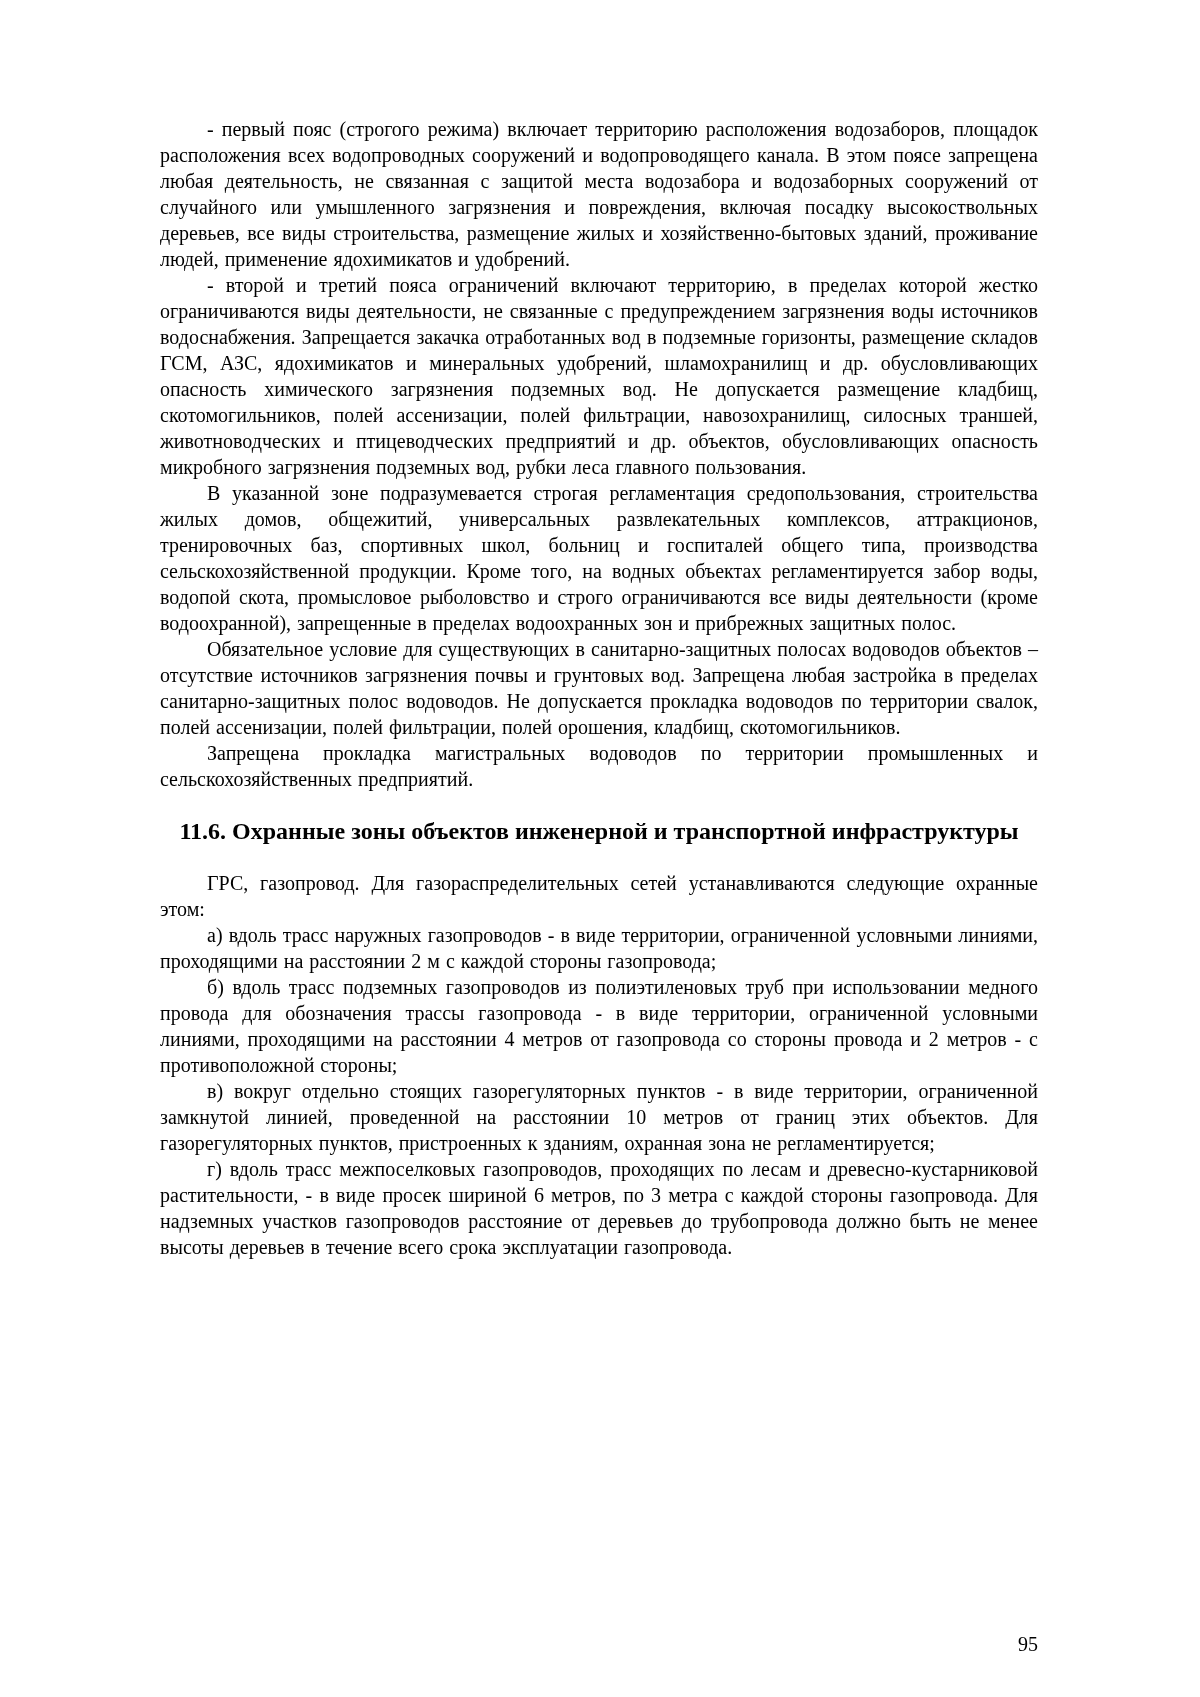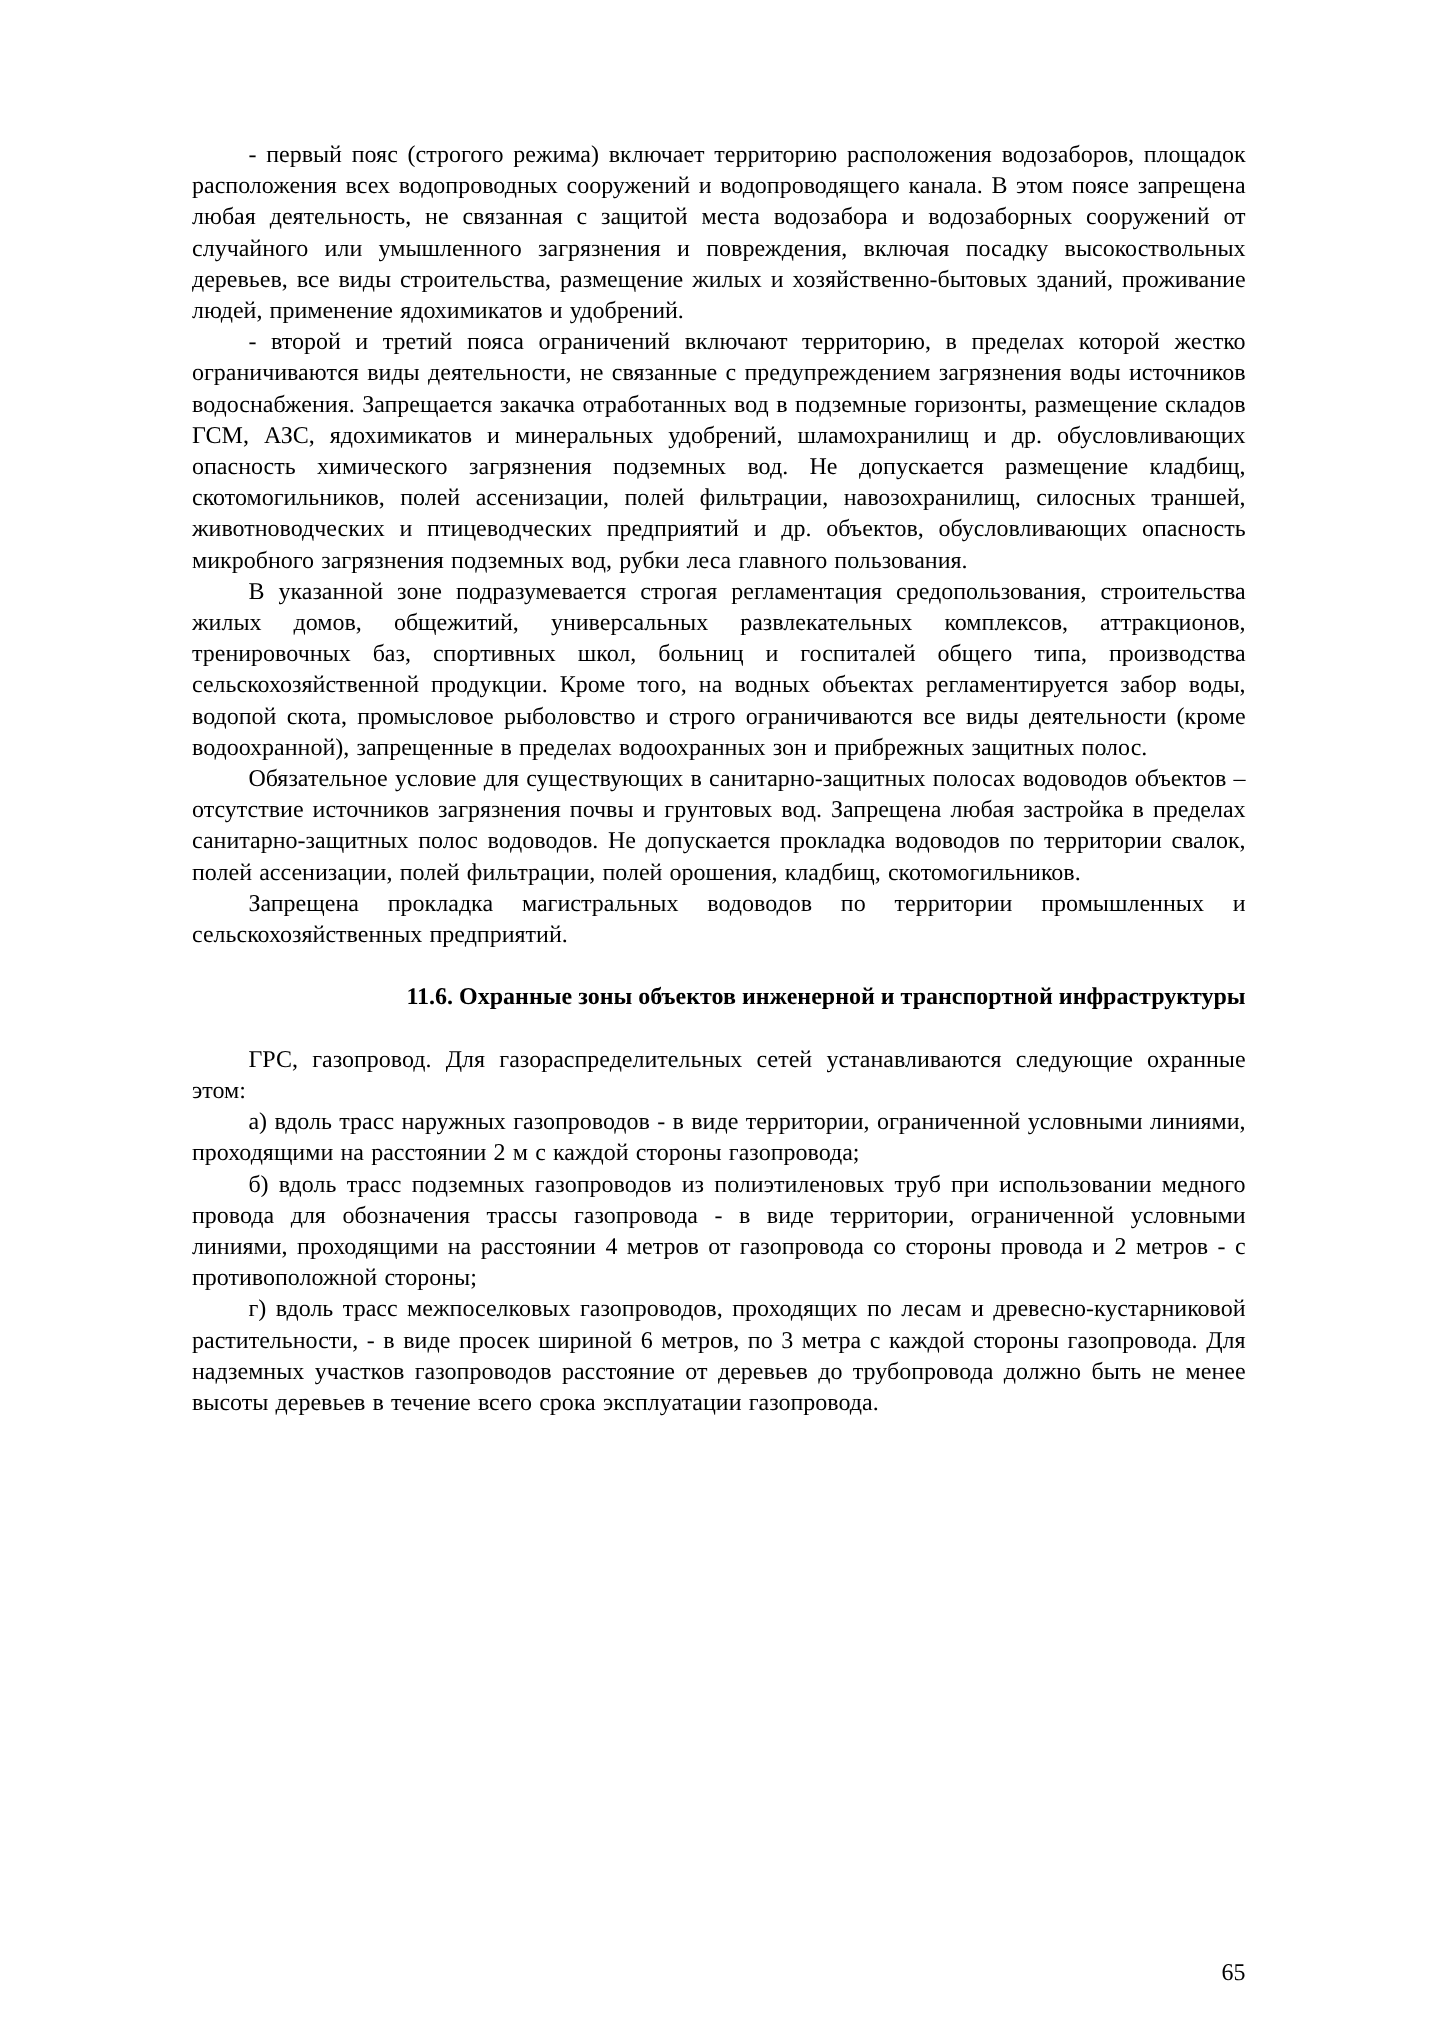--- a/index.html
+++ b/index.html
@@ -23,24 +23,24 @@
   }
   .para {
     margin: 0;
     font-size: 20px;
     line-height: 26px;
     text-align: justify;
     text-indent: 47px;
     word-spacing: 1px;
   }
   .section-heading {
-    font-size: 20px;
+    font-size: 24px;
     line-height: 26px;
     font-weight: bold;
-    text-align: right;
+    text-align: center;
     margin: 26px 0 26px 0;
   }
   .page-number {
     position: absolute;
     right: 162px;
     bottom: 40px;
     font-size: 20px;
     line-height: 26px;
   }
 </style>
@@ -52,16 +52,17 @@
   <p class="para">- второй и третий пояса ограничений включают территорию, в пределах которой жестко ограничиваются виды деятельности, не связанные с предупреждением загрязнения воды источников водоснабжения. Запрещается закачка отработанных вод в подземные горизонты, размещение складов ГСМ, АЗС, ядохимикатов и минеральных удобрений, шламохранилищ и др. обусловливающих опасность химического загрязнения подземных вод. Не допускается размещение кладбищ, скотомогильников, полей ассенизации, полей фильтрации, навозохранилищ, силосных траншей, животноводческих и птицеводческих предприятий и др. объектов, обусловливающих опасность микробного загрязнения подземных вод, рубки леса главного пользования.</p>
   <p class="para">В указанной зоне подразумевается строгая регламентация средопользования, строительства жилых домов, общежитий, универсальных развлекательных комплексов, аттракционов, тренировочных баз, спортивных школ, больниц и госпиталей общего типа, производства сельскохозяйственной продукции. Кроме того, на водных объектах регламентируется забор воды, водопой скота, промысловое рыболовство и строго ограничиваются все виды деятельности (кроме водоохранной), запрещенные в пределах водоохранных зон и прибрежных защитных полос.</p>
   <p class="para">Обязательное условие для существующих в санитарно-защитных полосах водоводов объектов – отсутствие источников загрязнения почвы и грунтовых вод. Запрещена любая застройка в пределах санитарно-защитных полос водоводов. Не допускается прокладка водоводов по территории свалок, полей ассенизации, полей фильтрации, полей орошения, кладбищ, скотомогильников.</p>
   <p class="para">Запрещена прокладка магистральных водоводов по территории промышленных и сельскохозяйственных предприятий.</p>
 
   <h2 class="section-heading">11.6. Охранные зоны объектов инженерной и транспортной инфраструктуры</h2>
 
   <p class="para">ГРС, газопровод. Для газораспределительных сетей устанавливаются следующие охранные этом:</p>
   <p class="para">а) вдоль трасс наружных газопроводов - в виде территории, ограниченной условными линиями, проходящими на расстоянии 2 м с каждой стороны газопровода;</p>
   <p class="para">б) вдоль трасс подземных газопроводов из полиэтиленовых труб при использовании медного провода для обозначения трассы газопровода - в виде территории, ограниченной условными линиями, проходящими на расстоянии 4 метров от газопровода со стороны провода и 2 метров - с противоположной стороны;</p>
+  <p class="para">в) вокруг отдельно стоящих газорегуляторных пунктов - в виде территории, ограниченной замкнутой линией, проведенной на расстоянии 10 метров от границ этих объектов. Для газорегуляторных пунктов, пристроенных к зданиям, охранная зона не регламентируется;</p>
   <p class="para">г) вдоль трасс межпоселковых газопроводов, проходящих по лесам и древесно-кустарниковой растительности, - в виде просек шириной 6 метров, по 3 метра с каждой стороны газопровода. Для надземных участков газопроводов расстояние от деревьев до трубопровода должно быть не менее высоты деревьев в течение всего срока эксплуатации газопровода.</p>
 </div>
 
-<div class="page-number">65</div>
+<div class="page-number">95</div>
 
 </body></html>

